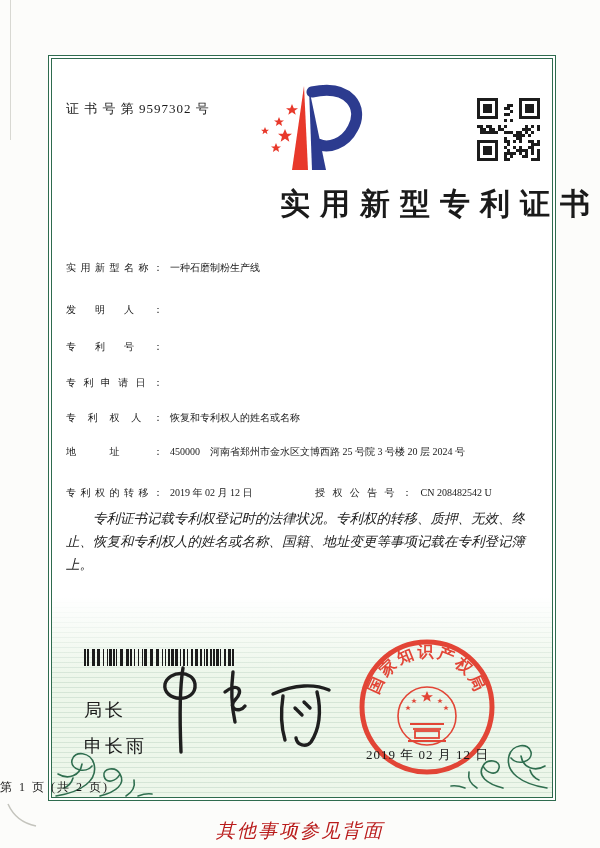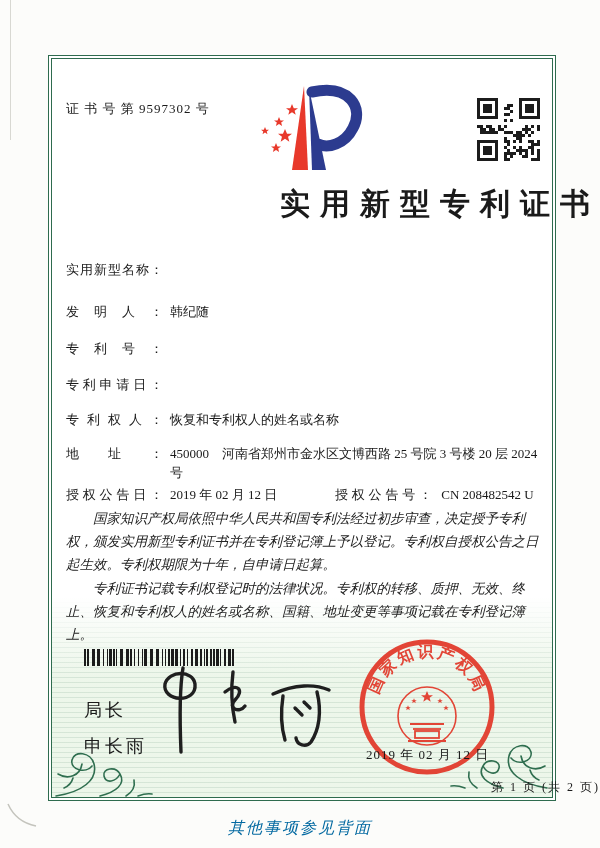--- a/index.html
+++ b/index.html
@@ -24,35 +24,35 @@
     position:absolute;left:0;right:0;bottom:0;height:200px;
     background:
       linear-gradient(to bottom,#ffffff 0%,rgba(255,255,255,0) 40%),
       repeating-linear-gradient(to bottom, rgba(125,175,130,0.32) 0px, rgba(125,175,130,0.32) 1px, rgba(236,246,233,0.95) 1px, rgba(236,246,233,0.95) 5px);
   }
   .abs{position:absolute;}
   .cert-no{left:66px;top:100px;font-size:13px;letter-spacing:1px;z-index:2;}
   .logo{left:252px;top:84px;z-index:2;}
   .qr{left:477px;top:98px;z-index:2;}
   .title{left:0;right:0;top:184px;text-align:right;font-size:30px;font-weight:700;letter-spacing:10px;z-index:2;}
-  .frow{left:66px;width:482px;font-size:13px;z-index:2;line-height:1.45;}
+  .frow{left:66px;width:482px;font-size:10px;z-index:2;line-height:1.45;}
   .flabel{display:inline-block;width:97px;text-align:justify;text-align-last:justify;vertical-align:top;}
   .fvalue{position:absolute;left:104px;top:0;width:375px;vertical-align:top;}
-  .grant-right{position:absolute;left:249px;top:0;width:230px;margin-left:20px;}
+  .grant-right{position:absolute;left:249px;top:0;width:230px;}
   .grant-right .fvalue{position:static;display:inline-block;width:auto;margin-left:6px;}
   .grant-left .fvalue{width:200px;}
   .paras{left:66px;top:507px;width:478px;font-size:13.5px;line-height:1.72;font-style:italic;z-index:2;color:#222;}
   .paras p{margin:0;text-indent:2em;}
   .barcode{left:84px;top:649px;z-index:3;}
   .commissioner{left:84px;top:692px;font-size:18px;letter-spacing:3px;line-height:2.0;z-index:4;}
   .signature{left:145px;top:658px;z-index:4;}
   .seal{left:356px;top:636px;z-index:3;opacity:.94;}
   .seal-date{left:366px;top:746px;font-size:13px;letter-spacing:1px;z-index:5;}
-  .page-footer{left:0;right:0;top:779px;text-align:right;font-size:12px;letter-spacing:2px;z-index:3;}
-  .back-note{left:0;right:0;top:818px;text-align:center;font-size:16px;font-style:italic;letter-spacing:2px;z-index:2;color:#0369a1;}
+  .page-footer{left:0;right:0;top:779px;text-align:left;font-size:12px;letter-spacing:2px;z-index:3;}
+  .back-note{left:0;right:0;top:818px;text-align:center;font-size:19px;font-style:italic;letter-spacing:2px;z-index:2;color:#b91c1c;}
   .flourish-left{left:52px;top:704px;z-index:2;}
   .flourish-right{left:446px;top:696px;z-index:2;transform:scaleX(-1);}
 </style>
 </head>
 <body>
 
 <div class="page-edge"></div>
 <svg class="abs page-curl" width="40" height="40" viewBox="0 0 40 40">
   <path d="M2,8 Q10,26 30,30" stroke="#c4c4bd" stroke-width="1.5" fill="none"></path>
 </svg>
@@ -186,52 +186,51 @@
       <rect x="54" y="60" width="3" height="3" fill="#1c1c1c"></rect>
       <rect x="57" y="60" width="3" height="3" fill="#1c1c1c"></rect>
       <rect x="60" y="60" width="3" height="3" fill="#1c1c1c"></rect>
     </svg>
 </div>
 
 <div class="abs title">实用新型专利证书</div>
 
 <div class="abs frow" style="top:261px">
   <span class="flabel">实用新型名称：</span>
+  <span class="fvalue">一种石磨制粉生产线</span>
 </div>
 <div class="abs frow" style="top:303px">
   <span class="flabel">发明人：</span>
-  <span class="fvalue">韩纪随</span>
 </div>
 <div class="abs frow" style="top:340px">
   <span class="flabel">专利号：</span>
 </div>
 <div class="abs frow" style="top:376px">
   <span class="flabel">专利申请日：</span>
 </div>
 <div class="abs frow" style="top:411px">
   <span class="flabel">专利权人：</span>
   <span class="fvalue">恢复和专利权人的姓名或名称</span>
 </div>
 <div class="abs frow" style="top:445px">
   <span class="flabel">地址：</span>
   <span class="fvalue">450000　河南省郑州市金水区文博西路 25 号院 3 号楼 20 层 2024 号</span>
 </div>
 <div class="abs frow" style="top:486px">
   <span class="grant-left">
-    <span class="flabel">授权公告日：</span>
+    <span class="flabel">专利权的转移：</span>
     <span class="fvalue">2019 年 02 月 12 日</span>
   </span>
   <span class="grant-right">
     <span class="flabel">授权公告号：</span>
     <span class="fvalue">CN 208482542 U</span>
   </span>
 </div>
 
 <div class="abs paras">
-  <p>国家知识产权局依照中华人民共和国专利法经过初步审查，决定授予专利权，颁发实用新型专利证书并在专利登记簿上予以登记。专利权自授权公告之日起生效。专利权期限为十年，自申请日起算。</p>
   <p>专利证书记载专利权登记时的法律状况。专利权的转移、质押、无效、终止、恢复和专利权人的姓名或名称、国籍、地址变更等事项记载在专利登记簿上。</p>
 </div>
 
 <div class="abs barcode">
   <svg width="152" height="17" viewBox="0 0 152 17">
       <rect x="0" y="0" width="2" height="17" fill="#1c1c1c"></rect>
       <rect x="3" y="0" width="2" height="17" fill="#1c1c1c"></rect>
       <rect x="8" y="0" width="3" height="17" fill="#1c1c1c"></rect>
       <rect x="13" y="0" width="3" height="17" fill="#1c1c1c"></rect>
       <rect x="19" y="0" width="1" height="17" fill="#1c1c1c"></rect>

